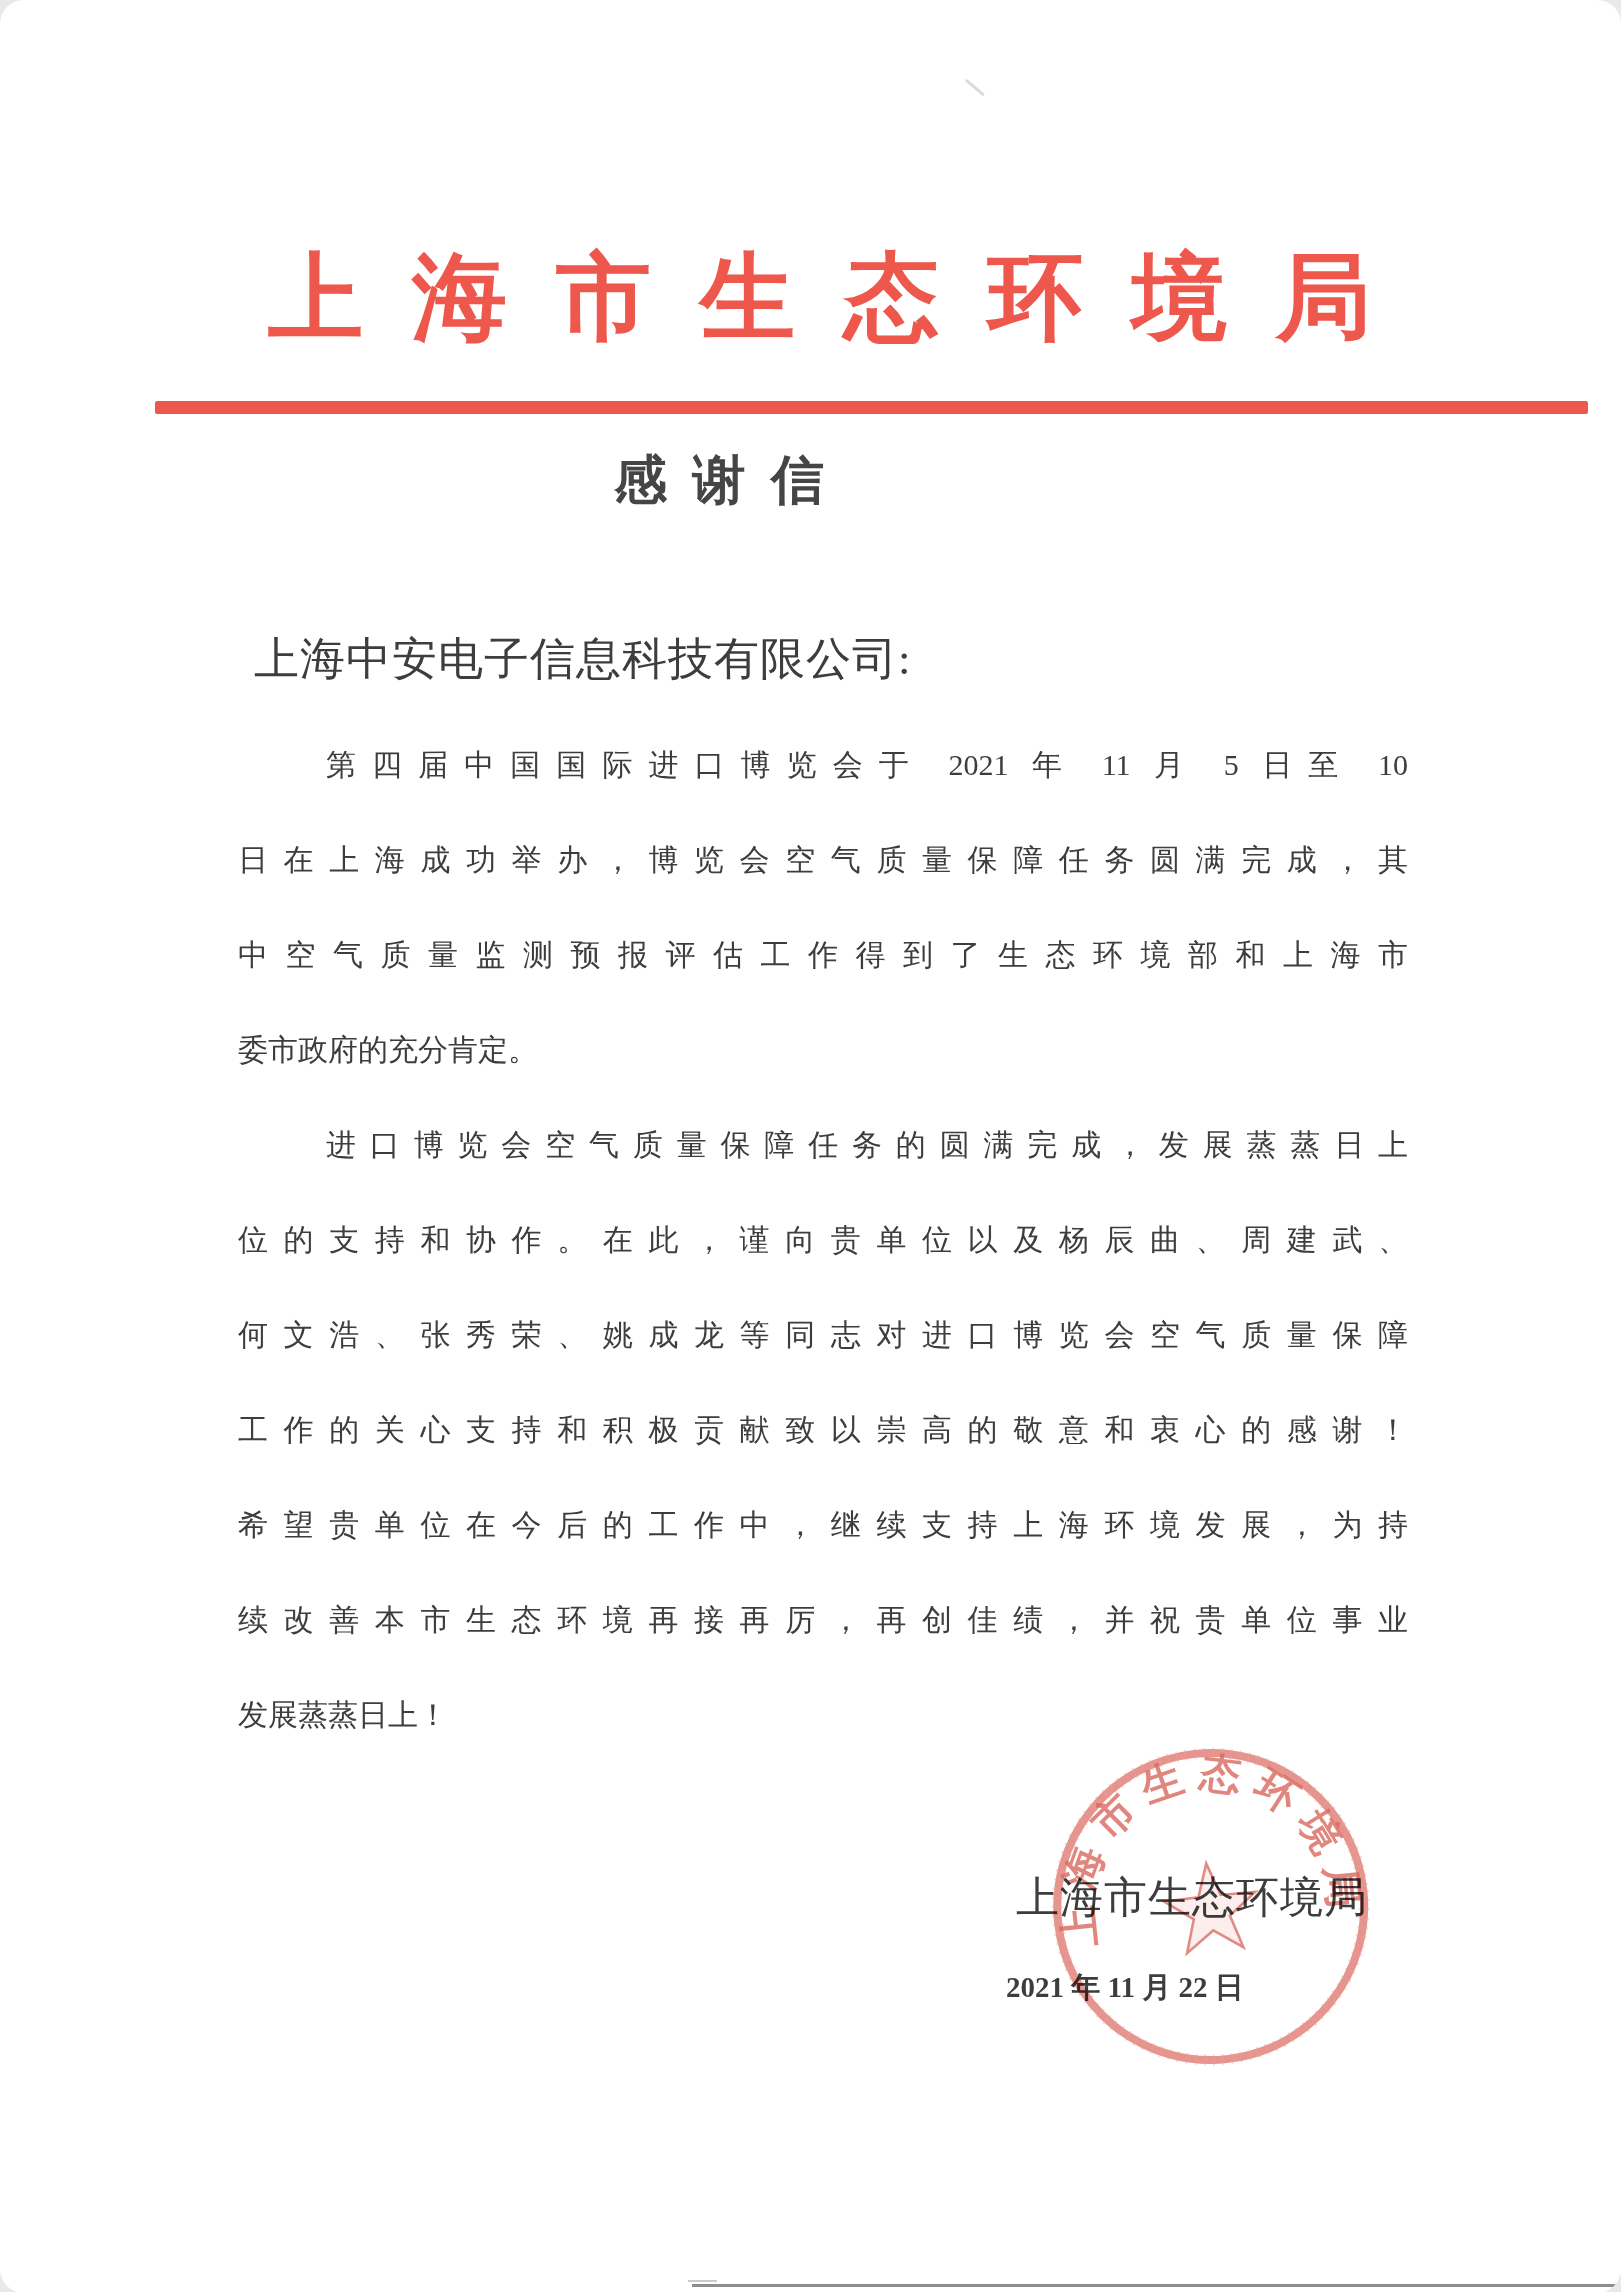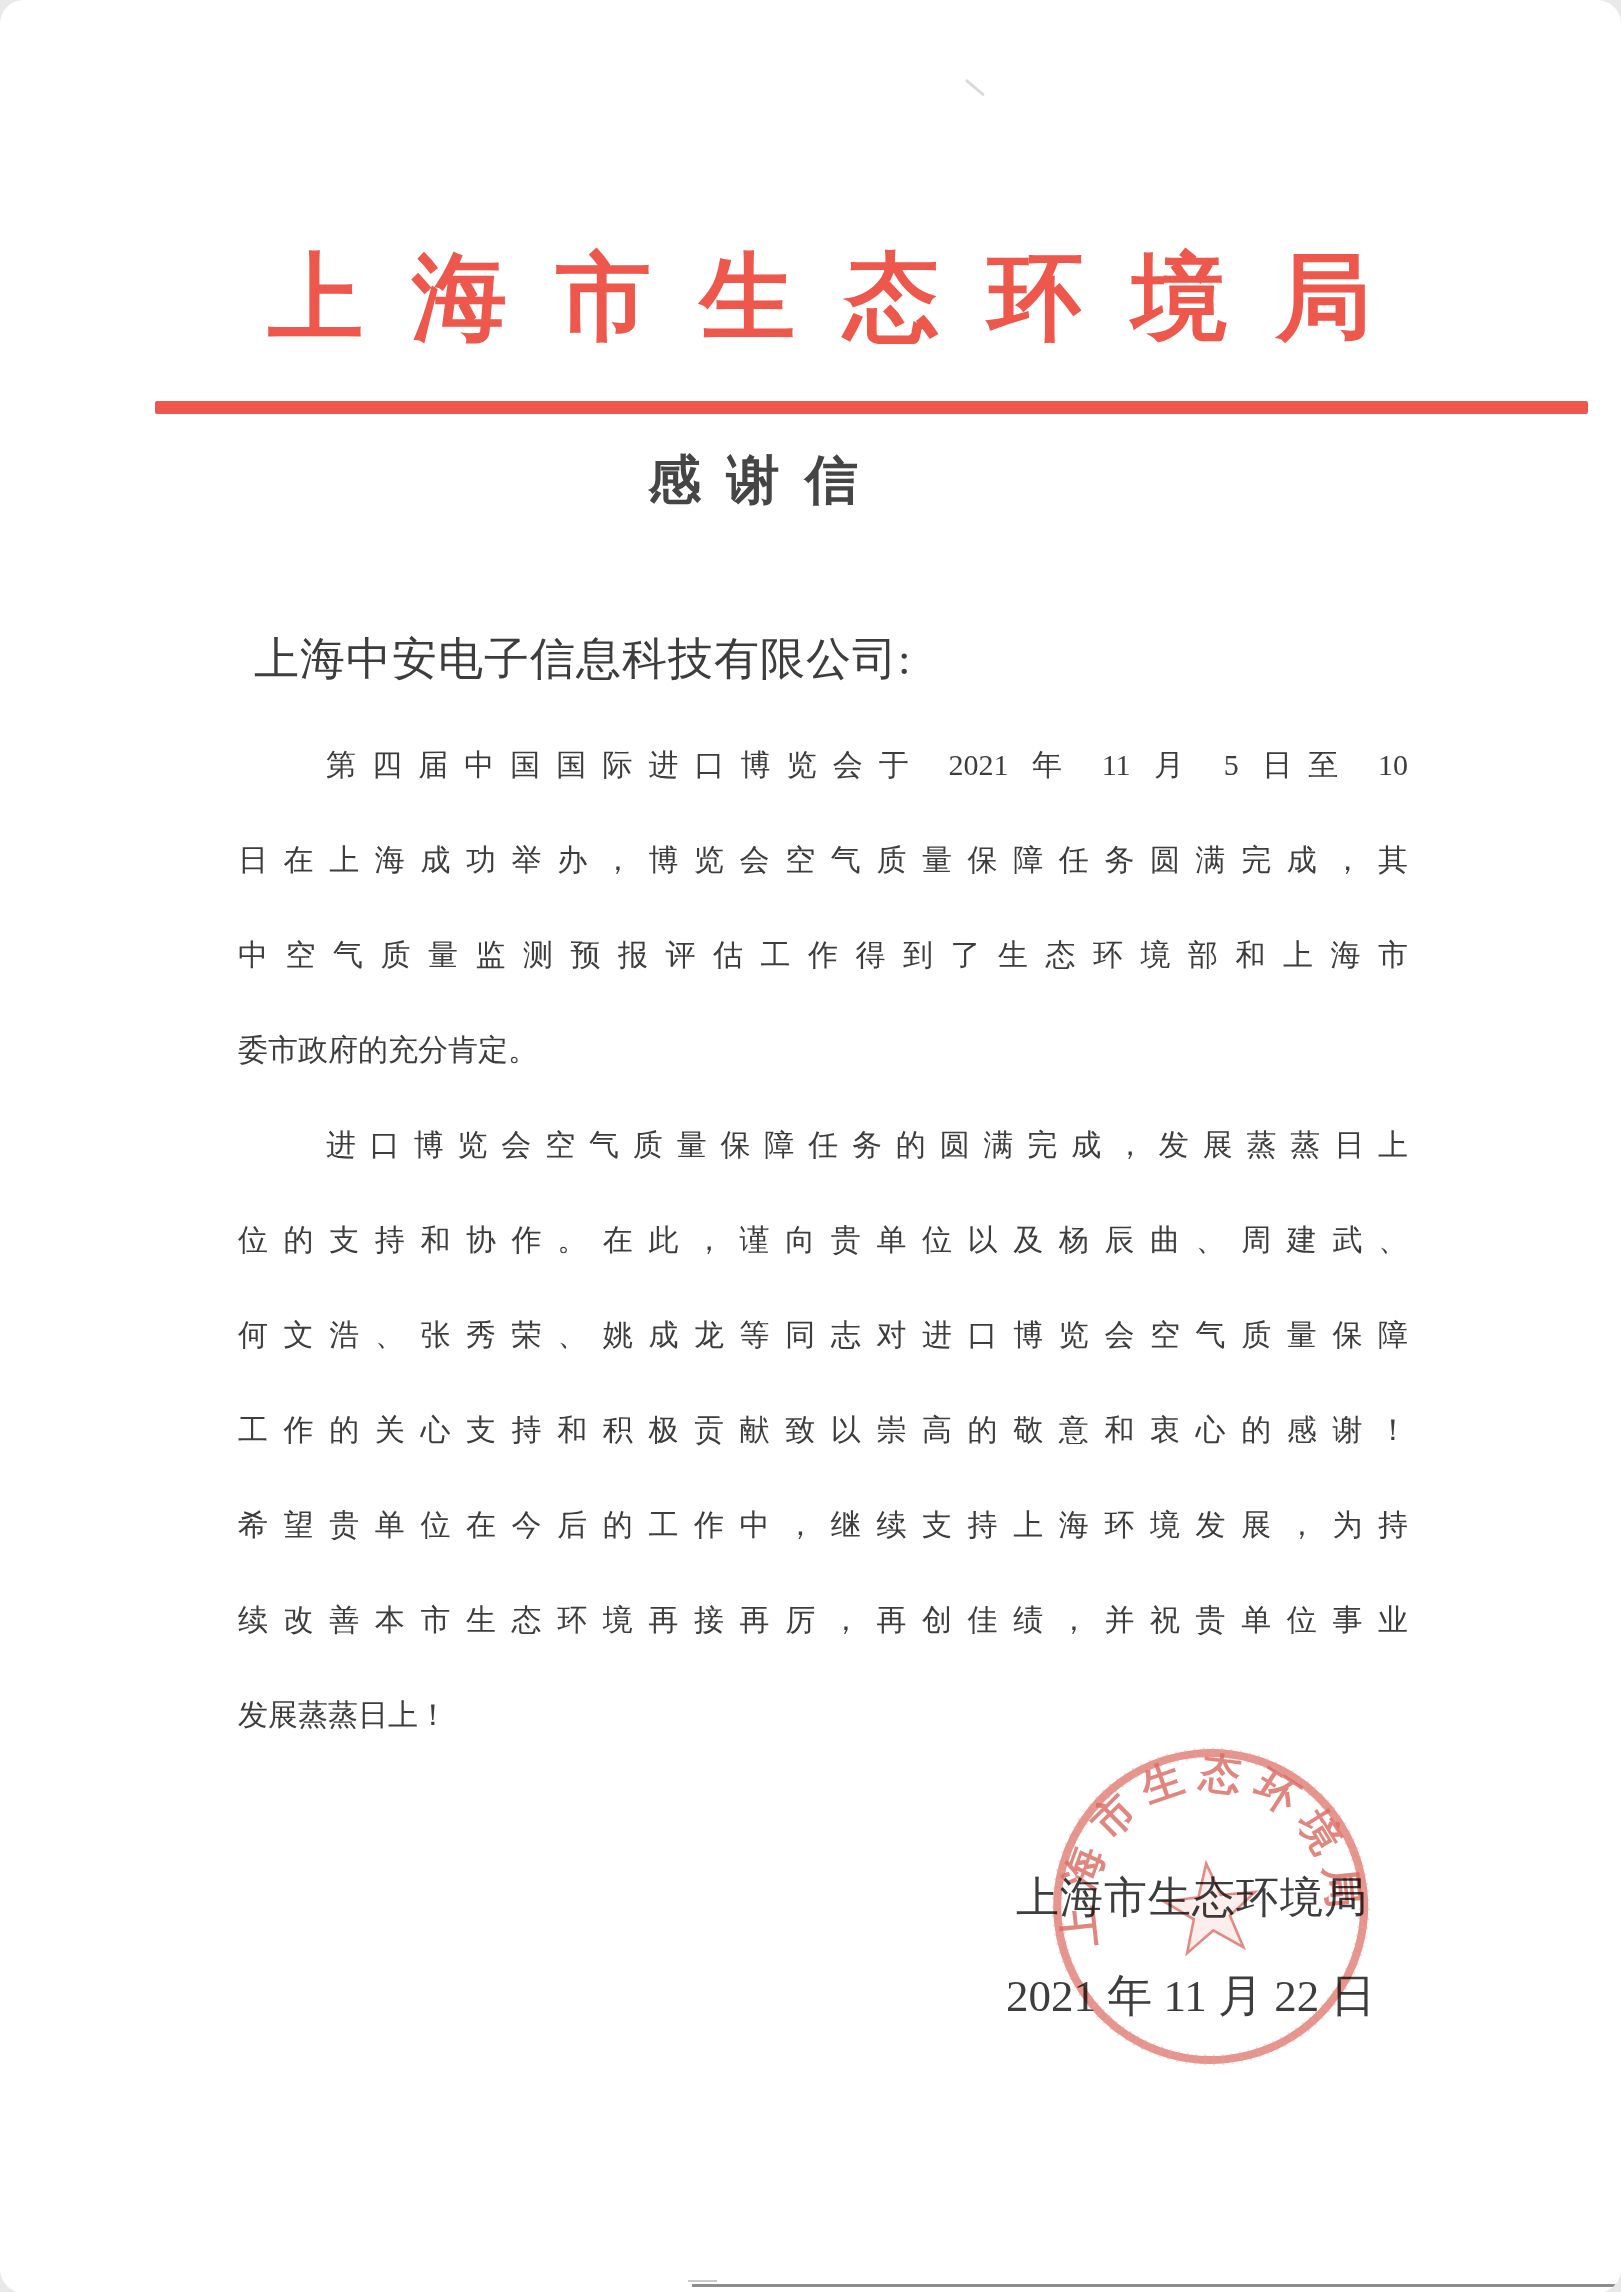--- a/index.html
+++ b/index.html
@@ -16,21 +16,21 @@
     font-size:95px;font-weight:bold;
     letter-spacing:49px;white-space:nowrap;
     color:#ee574b;line-height:1;
   }
   .header-rule{
     position:absolute;left:155px;top:401px;
     width:1433px;height:12.7px;
     background:#ee574b;border-radius:2px;
   }
   .doc-title{
-    position:absolute;left:648px;top:451px;
+    position:absolute;left:614px;top:451px;
     font-size:53px;font-weight:bold;
     letter-spacing:25.5px;white-space:nowrap;
     color:#454545;line-height:1.1;
   }
   .salutation{
     position:absolute;left:254px;top:635px;
     font-size:45px;letter-spacing:1px;
     color:#3d3d3d;line-height:1.1;white-space:nowrap;
   }
   .body-block{
@@ -45,22 +45,22 @@
   }
   .body-line.jl{text-align-last:justify;}
   .body-line.ind{padding-left:88px;}
   .signature-agency{
     position:absolute;left:1016px;top:1874px;
     font-size:43px;letter-spacing:1px;color:#3d3d3d;
     line-height:1.1;white-space:nowrap;
   }
   .signature-date{
     position:absolute;left:1006px;top:1972px;
-    font-size:45px;color:#3d3d3d;
-    line-height:1.1;white-space:nowrap;
+    font-size:29px;color:#3d3d3d;
+    line-height:1.1;white-space:nowrap;font-weight:bold;
   }
   .seal{
     position:absolute;left:1045px;top:1739px;
     width:331px;height:331px;
     mix-blend-mode:multiply;opacity:.88;
   }
   .footer-scan-line{
     position:absolute;left:692px;top:2284px;
     width:929px;height:2.9px;background:#8d8d8d;
   }

